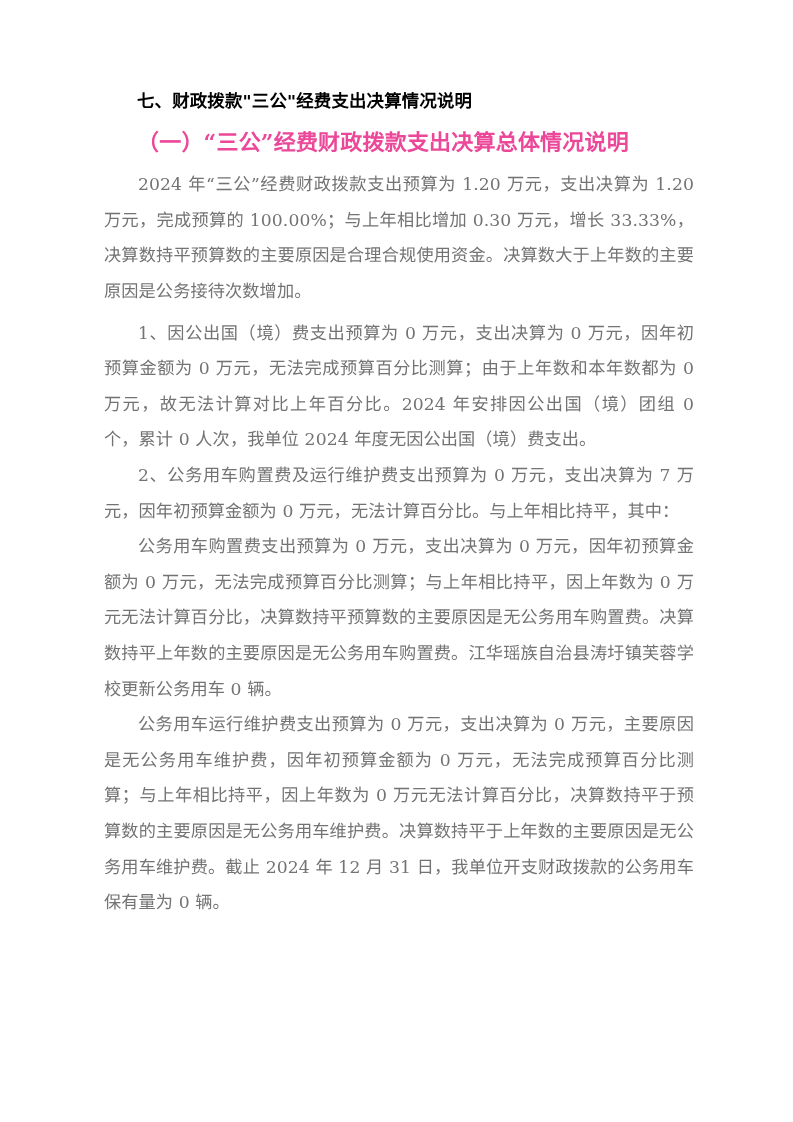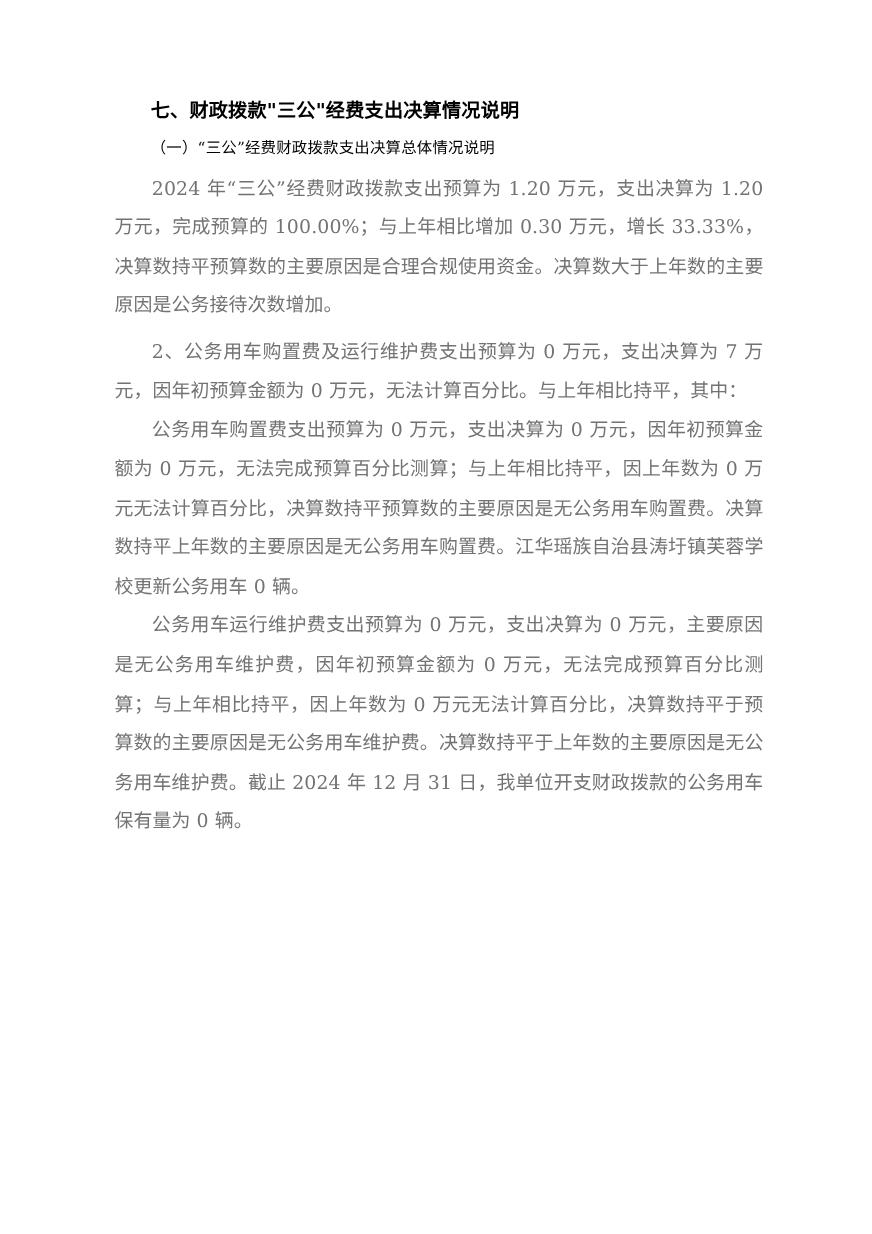--- a/index.html
+++ b/index.html
@@ -28,24 +28,24 @@
     font-weight: bold;
     font-size: 17.4px;
     line-height: 1.55;
     color: #000000;
     letter-spacing: 0.2px;
     margin: 0 0 10px 0;
     text-indent: 33px;
   }
   .heading-2 {
     font-family: "DejaVu Serif", "Liberation Serif", serif;
-    font-weight: normal;
-    font-size: 14px;
+    font-weight: bold;
+    font-size: 22px;
     line-height: 1.55;
-    color: #000000;
+    color: #ec4899;
     letter-spacing: 0.2px;
     margin: 0 0 8px 0;
     text-indent: 33px;
   }
   p.para {
     font-family: "DejaVu Serif", "Liberation Serif", serif;
     font-size: 17.2px;
     line-height: 2.07;
     color: #737373;
     margin: 0 0 0 0;
@@ -64,20 +64,21 @@
 
     <div class="heading-1">七、财政拨款"三公"经费支出决算情况说明</div>
 
     <div class="heading-2">（一）“三公”经费财政拨款支出决算总体情况说明</div>
 
     <p class="para">2024 年“三公”经费财政拨款支出预算为 1.20 万元，支出决算为 1.20 万元，完成预算的 100.00%；与上年相比增加 0.30 万元，增长 33.33%，决算数持平预算数的主要原因是合理合规使用资金。决算数大于上年数的主要原因是公务接待次数增加。</p>
 
     <div class="spacer-sm"></div>
 
 
+    <p class="para">1、因公出国（境）费支出预算为 0 万元，支出决算为 0 万元，因年初预算金额为 0 万元，无法完成预算百分比测算；由于上年数和本年数都为 0 万元，故无法计算对比上年百分比。2024 年安排因公出国（境）团组 0 个，累计 0 人次，我单位 2024 年度无因公出国（境）费支出。</p>
 
     <p class="para">2、公务用车购置费及运行维护费支出预算为 0 万元，支出决算为 7 万元，因年初预算金额为 0 万元，无法计算百分比。与上年相比持平，其中：</p>
 
     <p class="para">公务用车购置费支出预算为 0 万元，支出决算为 0 万元，因年初预算金额为 0 万元，无法完成预算百分比测算；与上年相比持平，因上年数为 0 万元无法计算百分比，决算数持平预算数的主要原因是无公务用车购置费。决算数持平上年数的主要原因是无公务用车购置费。江华瑶族自治县涛圩镇芙蓉学校更新公务用车 0 辆。</p>
 
     <p class="para">公务用车运行维护费支出预算为 0 万元，支出决算为 0 万元，主要原因是无公务用车维护费，因年初预算金额为 0 万元，无法完成预算百分比测算；与上年相比持平，因上年数为 0 万元无法计算百分比，决算数持平于预算数的主要原因是无公务用车维护费。决算数持平于上年数的主要原因是无公务用车维护费。截止 2024 年 12 月 31 日，我单位开支财政拨款的公务用车保有量为 0 辆。</p>
 
   </div>
 </div>
 

